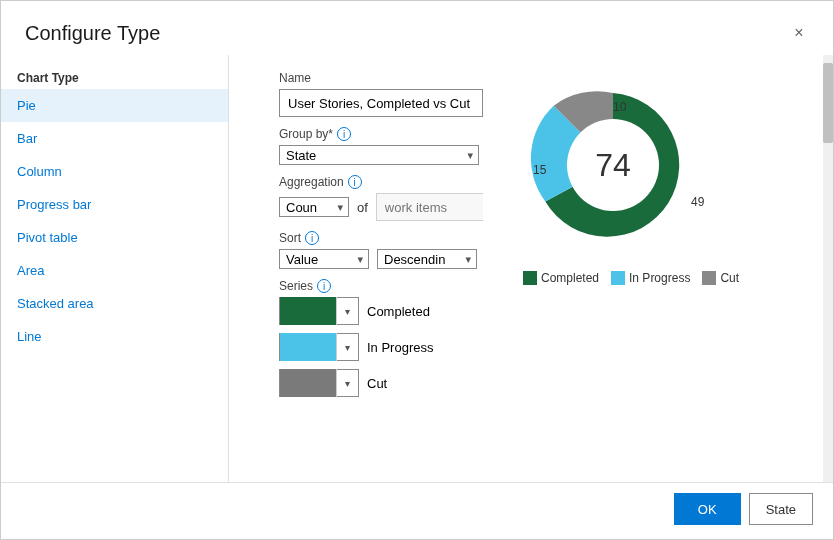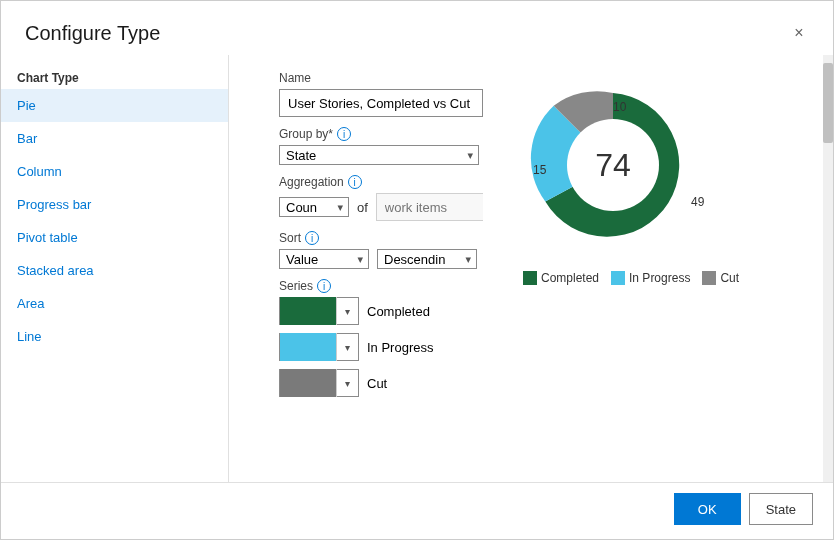--- a/index.html
+++ b/index.html
@@ -288,22 +288,22 @@
 
   <div class="dialog-body">
 
     <div class="sidebar">
       <div class="sidebar-section-label">Chart Type</div>
       <div class="sidebar-item active">Pie</div>
       <div class="sidebar-item">Bar</div>
       <div class="sidebar-item">Column</div>
       <div class="sidebar-item">Progress bar</div>
       <div class="sidebar-item">Pivot table</div>
+      <div class="sidebar-item">Area</div>
       <div class="sidebar-item">Stacked area</div>
-      <div class="sidebar-item">Area</div>
       <div class="sidebar-item">Line</div>
     </div>
 
     <div class="main-content">
 
       <div class="form-section">
         <div class="field-label">Name</div>
         <input type="text" class="text-input" value="User Stories, Completed vs Cut" style="width: 204px;">
       </div>
 

